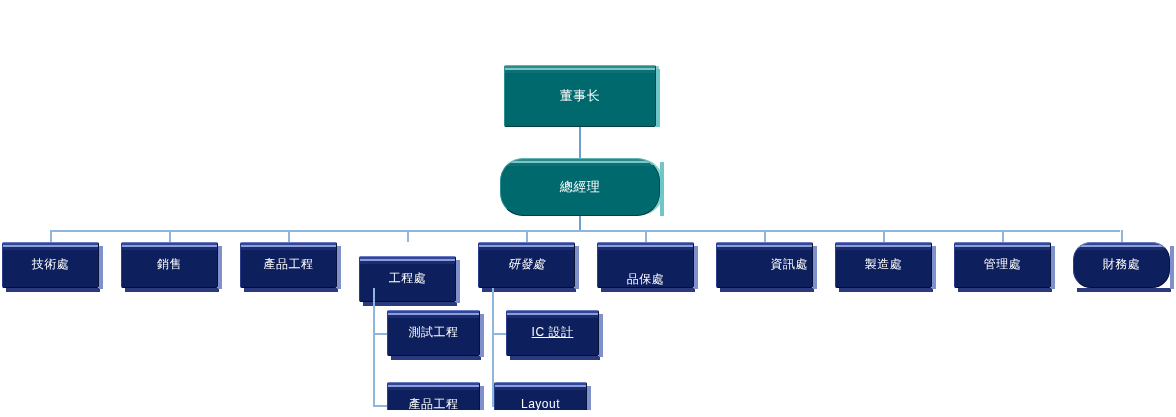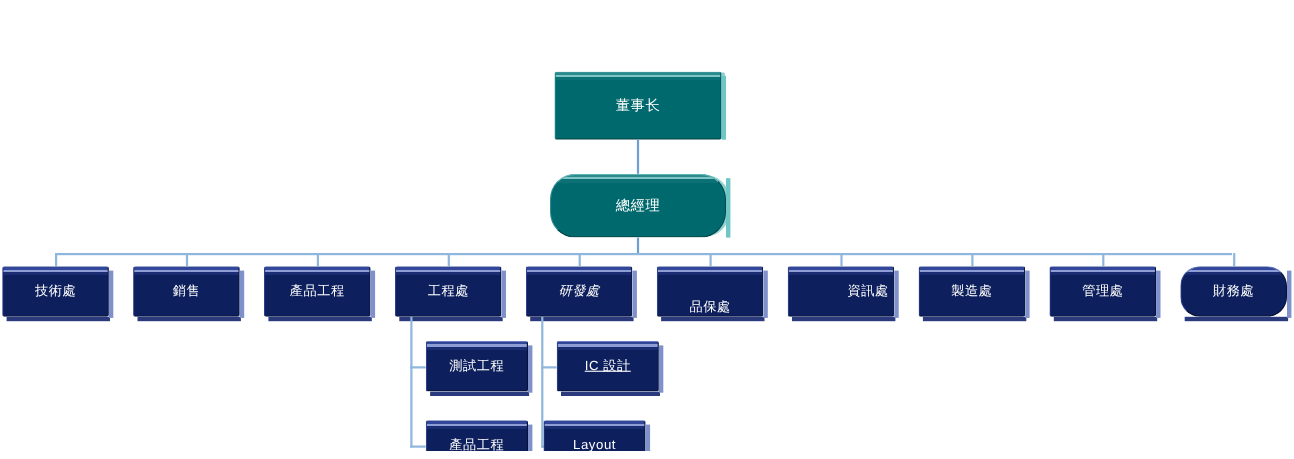--- a/index.html
+++ b/index.html
@@ -143,21 +143,21 @@
   </div>
 
   <div class="node navy" style="left:121px; top:202px; width:97px; height:46px;">
     <span class="node-label">銷售</span>
   </div>
 
   <div class="node navy" style="left:240px; top:202px; width:97px; height:46px;">
     <span class="node-label">產品工程</span>
   </div>
 
-  <div class="node navy" style="left:359px; top:202px; width:97px; height:46px;">
+  <div class="node navy" style="left:359px; top:216px; width:97px; height:46px;">
     <span class="node-label">工程處</span>
   </div>
 
   <div class="node navy" style="left:478px; top:202px; width:97px; height:46px;font-style:italic;">
     <span class="node-label">研發處</span>
   </div>
 
   <div class="node navy" style="left:597px; top:202px; width:97px; height:46px;align-items:flex-end;">
     <span class="node-label">品保處</span>
   </div>

